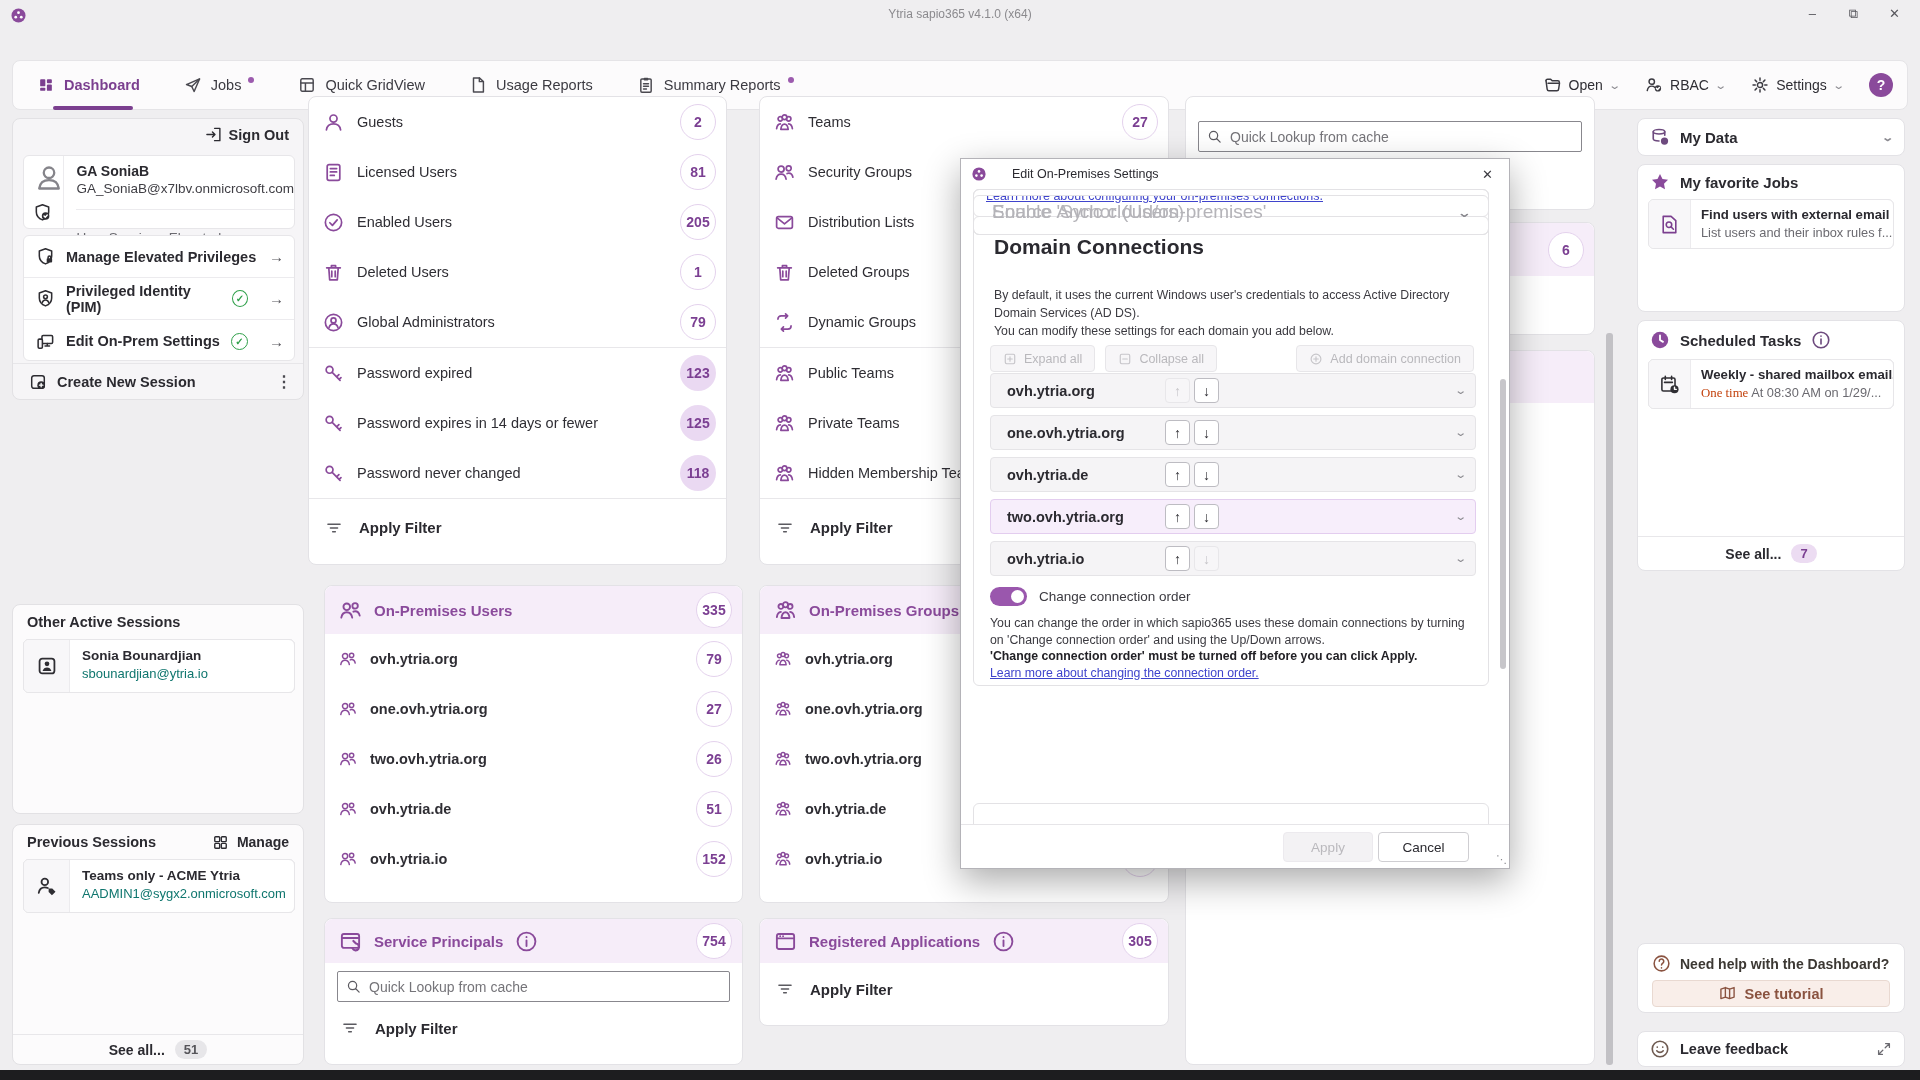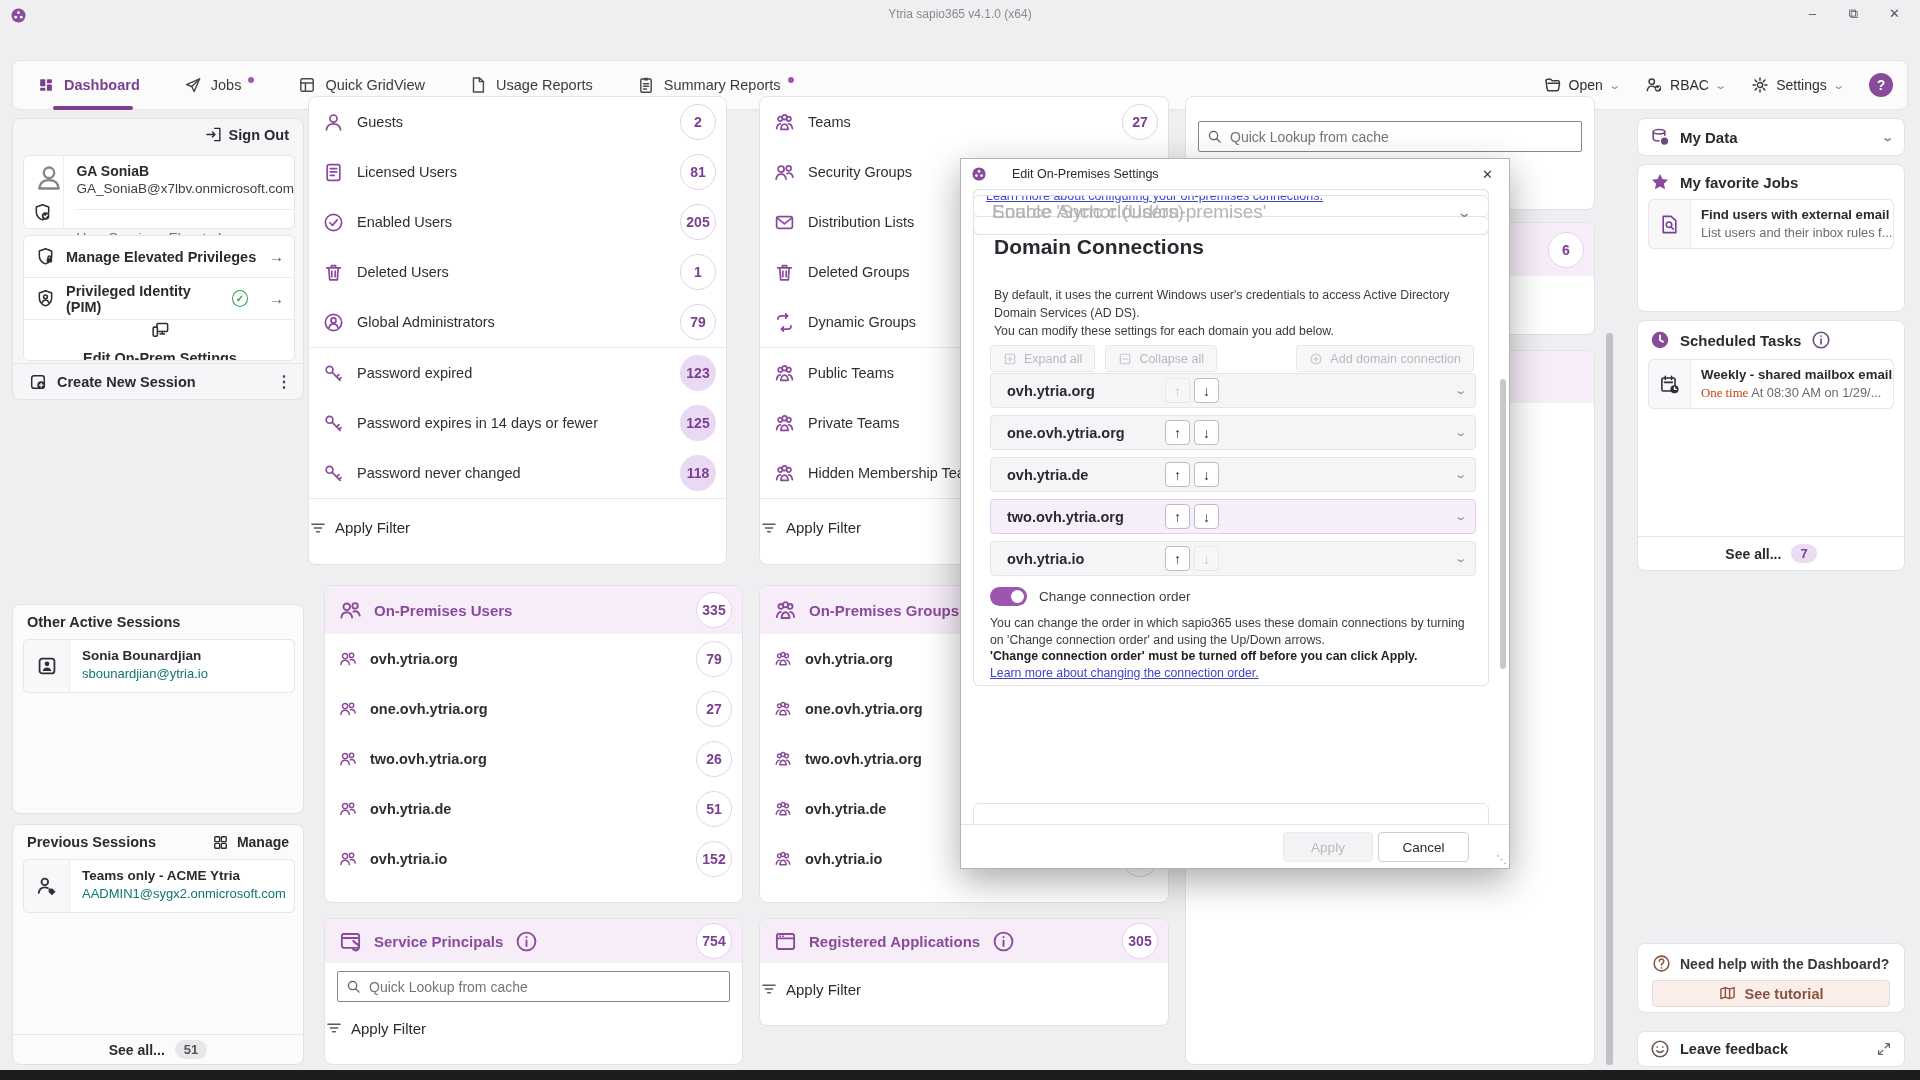--- a/index.html
+++ b/index.html
@@ -42,21 +42,21 @@
   .ucell{width:50px;border-right:1px solid #ecebee;position:relative;}
   .uav{position:absolute;left:11px;top:8px;width:28px;height:28px;color:#85848a;}
   .ush{position:absolute;left:9px;bottom:6px;width:19px;height:19px;color:#2f2e33;}
   .utx{padding:7px 0 0 12px;font-size:13.5px;line-height:17px;color:#3f3e44;}
   .uname{font-weight:bold;font-size:14px;color:#2b2a30;}
   .ustat{color:#6b6a70;border-top:1px solid #ecebee;margin-top:12px;padding-top:19px;}
   .menu{position:absolute;left:10px;top:116px;width:272px;height:126px;background:#fff;
         border:1px solid #e7e6e9;border-radius:6px;overflow:hidden;}
   .mitem{display:flex;align-items:center;height:42px;padding:0 10px 0 12px;gap:11px;
          border-bottom:1px solid #ecebee;font-size:14.5px;font-weight:600;color:#2b2a30;}
-  .mitem:last-child{border-bottom:none;flex-direction:column;}
+  .mitem:last-child{border-bottom:none;}
   .mitem .ico{width:19px;height:19px;color:#2f2e33;}
   .gcheck{width:17px;height:17px;border:1.5px solid #2fa04a;border-radius:50%;color:#2fa04a;
           font-size:10px;display:flex;align-items:center;justify-content:center;margin-left:auto;}
   .arrow-r{color:#55545a;font-size:15px;margin-left:auto;}
   .gcheck + .arrow-r{margin-left:10px;}
   .createrow{position:absolute;left:0;bottom:0;width:100%;height:36px;display:flex;align-items:center;
              padding:0 10px 0 16px;gap:10px;font-size:14.5px;font-weight:600;border-top:1px solid #e7e6e9;}
   .createrow .ico{width:18px;height:18px;}
   .kebab{margin-left:auto;font-size:16px;color:#4a4950;letter-spacing:1px;}
   .sideCard{position:absolute;background:#fcfbfc;border:1px solid #e2e1e4;border-radius:8px;}
@@ -80,22 +80,22 @@
   .pbadge{background:#ecdcf2;color:#7b3f92;border-radius:12px;padding:2px 9px;font-size:13px;font-weight:bold;}
   
   .stat{display:flex;align-items:center;height:50px;padding:0 10px 0 14px;gap:13px;}
   .stat .ico{width:21px;height:21px;color:#8a4a9b;}
   .stat-lb{font-size:14.5px;color:#2f2e34;}
   .cbadge{margin-left:auto;min-width:36px;height:36px;border-radius:50%;border:1px solid #e4d2ed;
           background:#fff;color:#7b3f92;font-weight:bold;font-size:14px;display:flex;
           align-items:center;justify-content:center;padding:0 4px;}
   .cbadge.filled{background:#ead9f2;border-color:transparent;}
   .divider{height:1px;background:#e8e7ea;margin:0;}
-  .applyrow{display:flex;align-items:center;height:58px;padding-left:0;gap:8px;font-size:15px;
-            font-weight:400;border-top:1px solid #e8e7ea;}
+  .applyrow{display:flex;align-items:center;height:58px;padding-left:16px;gap:16px;font-size:15px;
+            font-weight:700;border-top:1px solid #e8e7ea;}
   .applyrow .ico{width:18px;height:18px;color:#5b5a60;}
   .phead{display:flex;align-items:center;height:48px;background:#f6edf9;border-radius:8px 8px 0 0;
          padding:0 10px 0 14px;gap:12px;}
   .phead .ico{width:23px;height:23px;color:#8a4a9b;}
   .phead-t{font-size:15px;font-weight:bold;color:#8a4a9b;}
   .i-info{width:15px;height:15px;color:#8b8a8f;}
   .lookup{display:flex;align-items:center;gap:8px;height:31px;border:1px solid #88878d;border-radius:2px;
           background:#fff;padding:0 8px;font-size:14px;color:#757479;}
   .lookup .ico{width:15px;height:15px;color:#5b5a60;}
   

